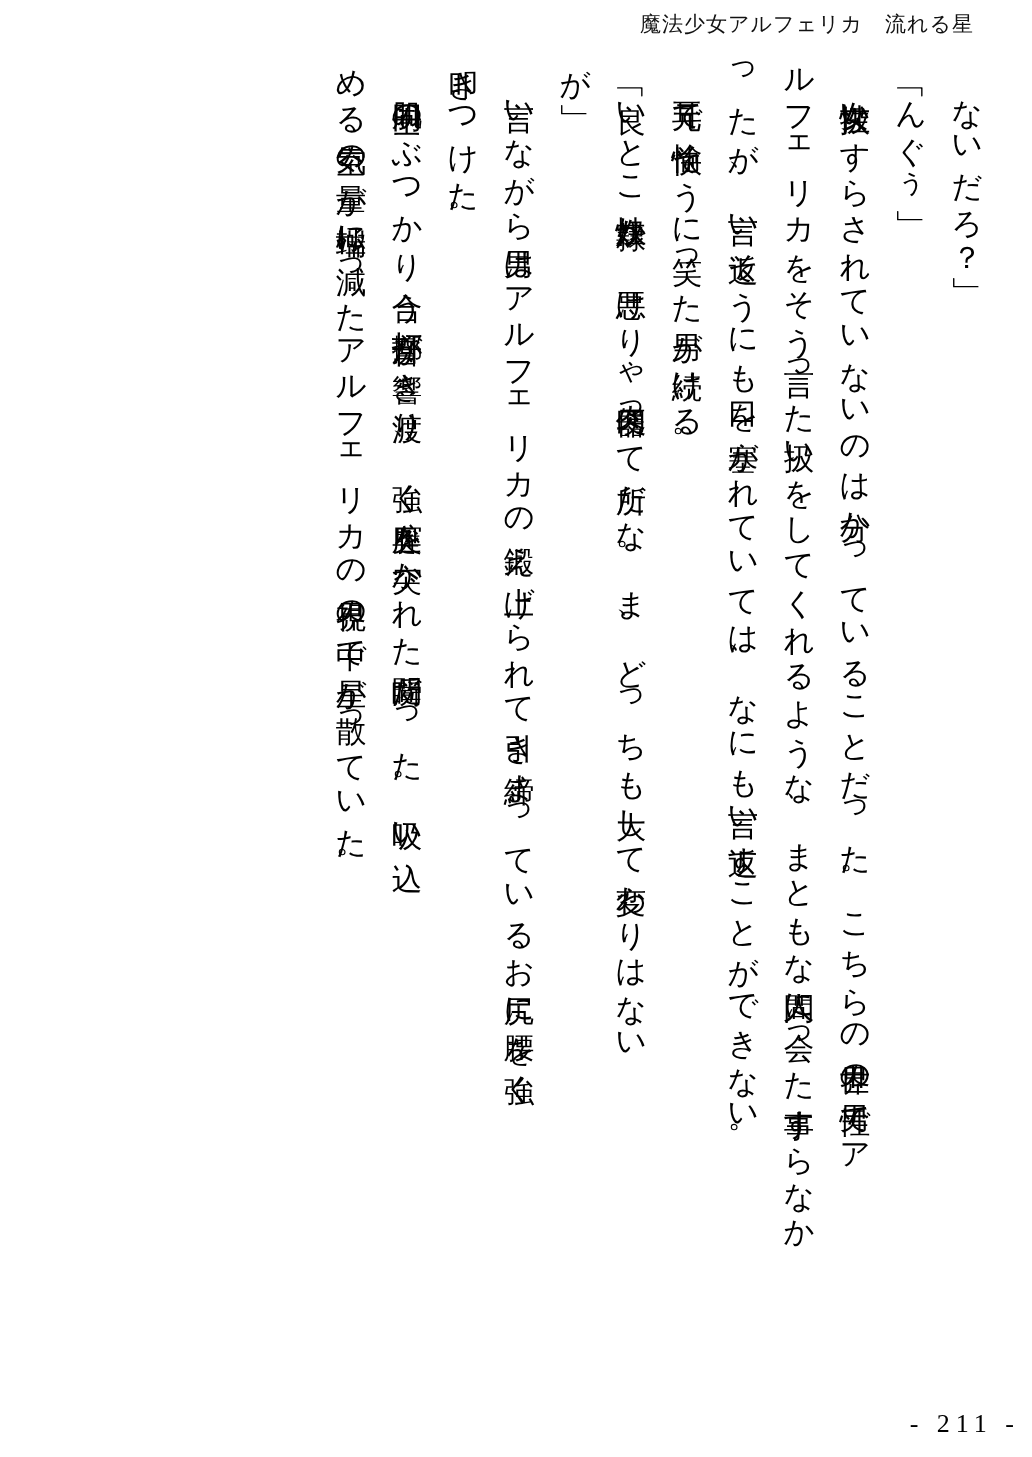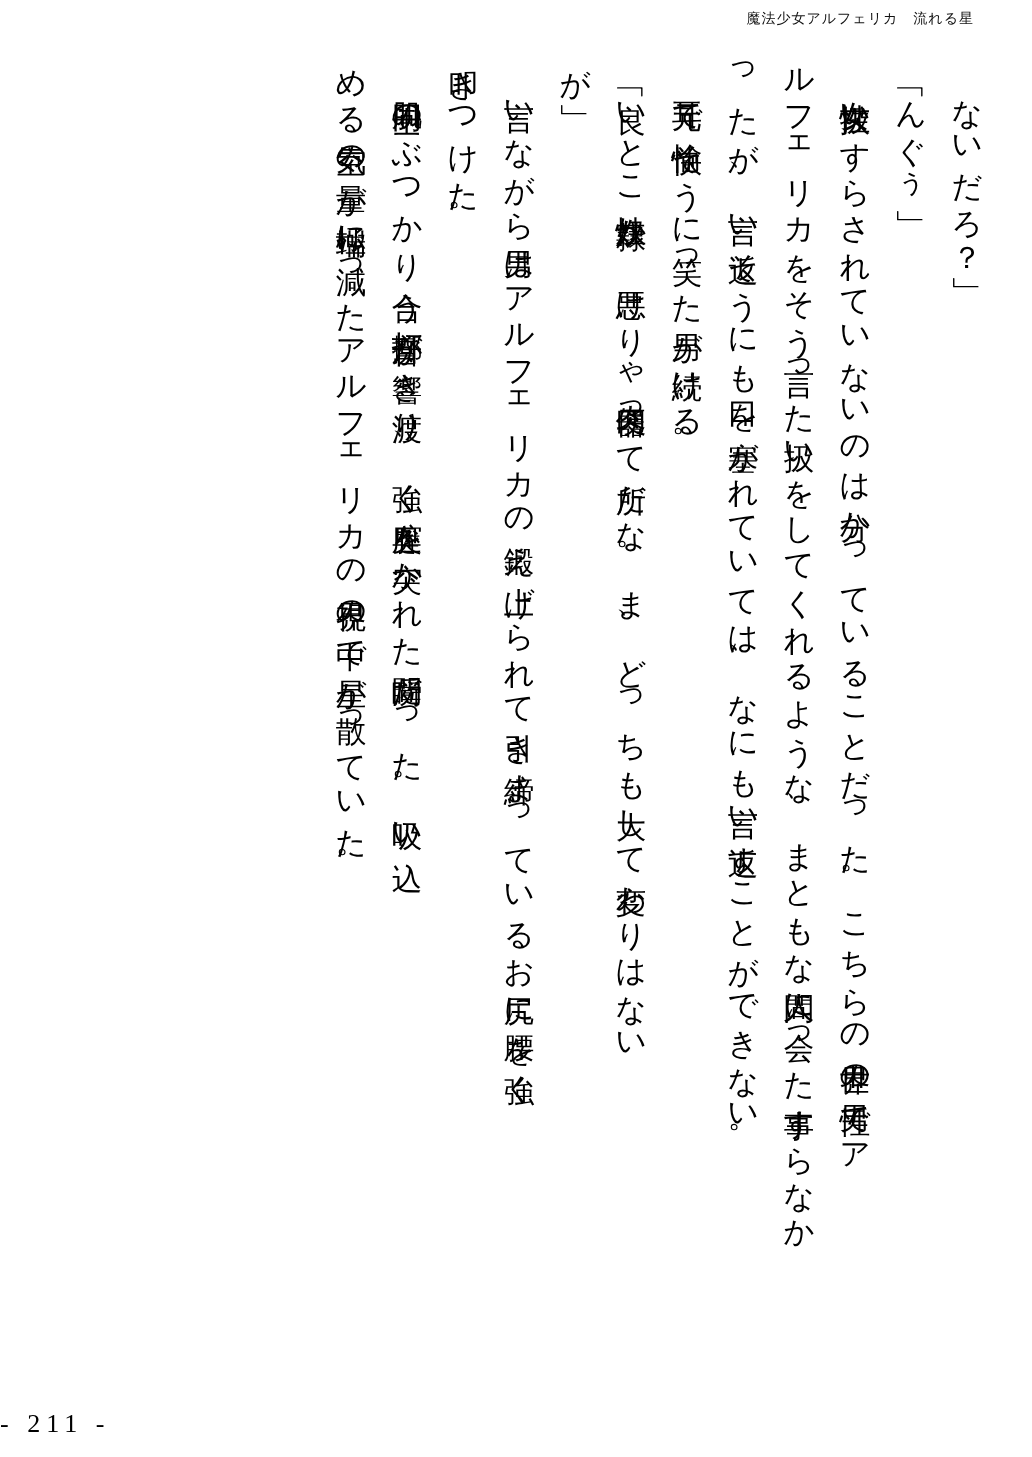--- a/index.html
+++ b/index.html
@@ -21,21 +21,21 @@
     inset: 0;
     display: flex;
     flex-direction: column;
   }
 
   
   .header {
     position: absolute;
     top: 10px;
     right: 58px;
-    font-size: 14px;
+    font-size: 21px;
     letter-spacing: 1px;
     white-space: nowrap;
     color: #111;
   }
 
   
   .body-area {
     position: absolute;
     top: 48px;
     left: 60px;
@@ -64,21 +64,21 @@
 
   
   .indent-1 { padding-top: 30px; }
   .indent-0 { padding-top: 0; }
 
   .footer {
     position: absolute;
     bottom: 18px;
     left: 0;
     right: 12px;
-    text-align: left;
+    text-align: right;
     font-size: 26px;
     letter-spacing: 6px;
   }
   .footer .pagenum {
     display: inline-block;
   }
 </style>
 </head>
 <body>
 

